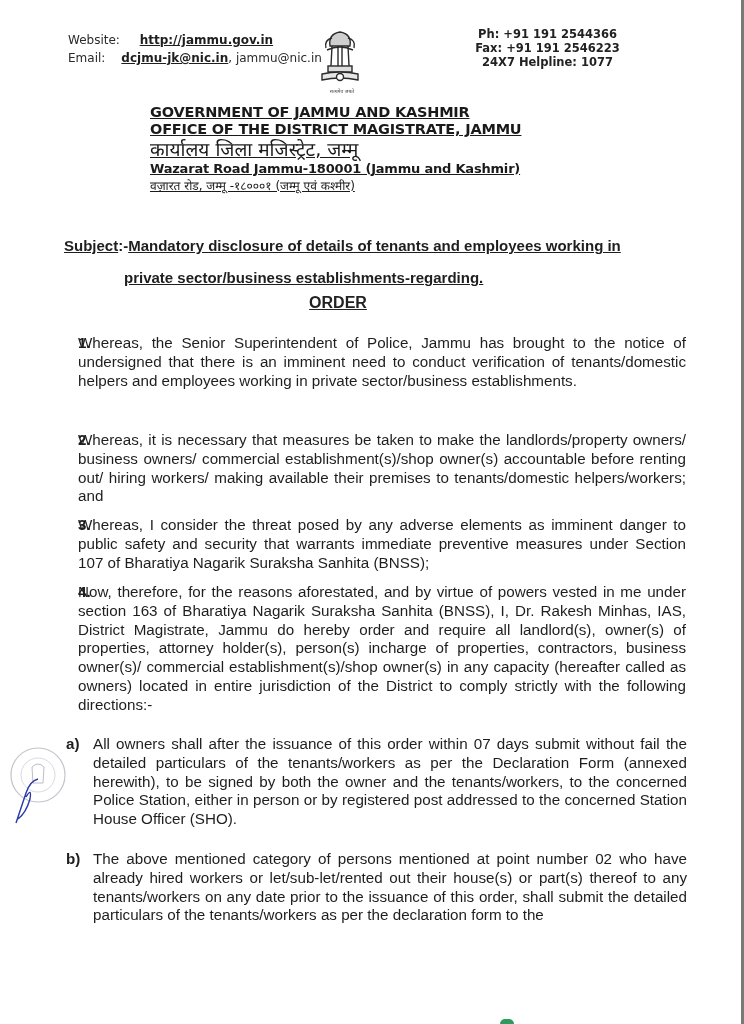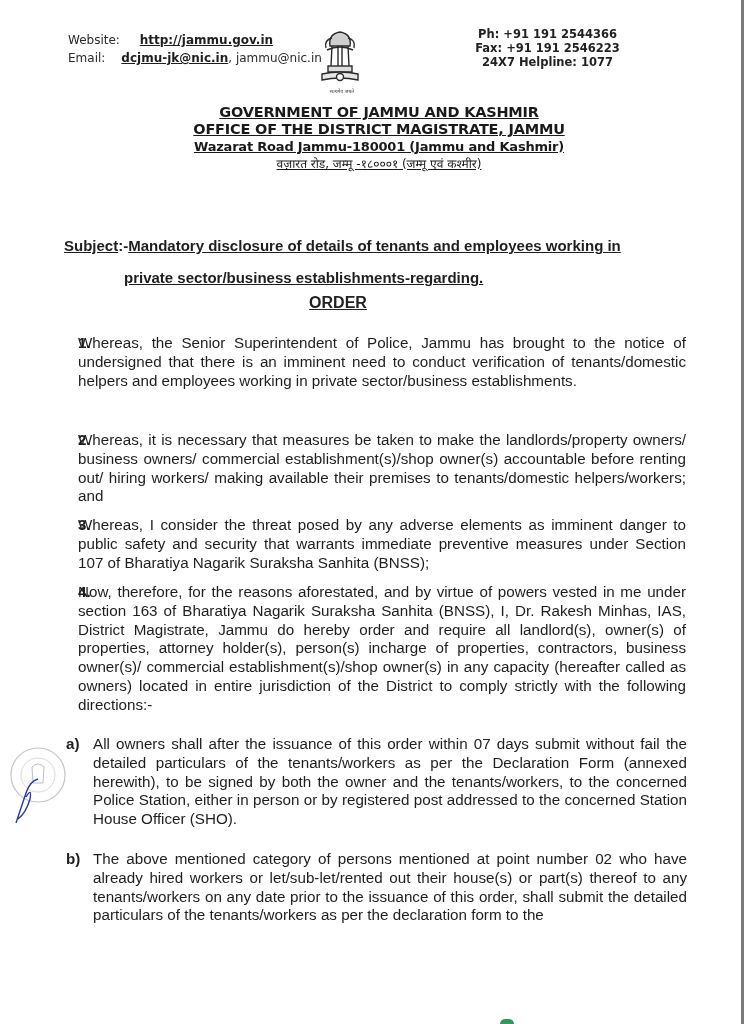--- a/index.html
+++ b/index.html
@@ -8,21 +8,21 @@
     background: #ffffff; position: relative;
     color: #1e1e1e;
     font-family: "Liberation Sans", sans-serif;
   }
   .right-edge { position: absolute; top: 0; right: 0; width: 3px; height: 1024px; background: #7a7a7a; }
   .hdr-left { position: absolute; left: 68px; top: 31px; font-family: "DejaVu Sans", sans-serif; font-size: 12px; line-height: 18px; color: #2a2a2a; }
   .hdr-left .lnk { font-weight: bold; text-decoration: underline; color: #1e1e1e; padding-left: 16px; }
   .hdr-right { position: absolute; left: 470px; top: 27px; width: 155px; text-align: center; font-family: "DejaVu Sans", sans-serif; font-weight: bold; font-size: 11.5px; line-height: 14px; color: #222; }
   .emblem { position: absolute; left: 316px; top: 26px; width: 48px; height: 62px; }
   .emblem-caption { position: absolute; left: 321px; top: 88px; width: 42px; text-align: center; font-size: 5px; color: #444; }
-  .title-block { position: absolute; left: 150px; top: 104px; width: 458px; text-align: center; }
+  .title-block { position: absolute; left: 150px; top: 104px; width: 458px; text-align: left; }
   .title-block .t1 { font-family: "DejaVu Sans", sans-serif; font-weight: bold; font-size: 14.5px; line-height: 17px; text-decoration: underline; color: #1a1a1a; letter-spacing: -0.2px; }
   .title-block .hi { font-family: "DejaVu Sans", sans-serif; font-size: 19px; line-height: 22px; text-decoration: underline; color: #1a1a1a; }
   .title-block .addr { font-family: "DejaVu Sans", sans-serif; font-weight: bold; font-size: 13px; line-height: 17px; text-decoration: underline; color: #1a1a1a; letter-spacing: -0.2px; }
   .title-block .hi2 { font-family: "DejaVu Sans", sans-serif; font-size: 12px; line-height: 18px; text-decoration: underline; color: #1a1a1a; }
   .subject { position: absolute; left: 64px; top: 236px; width: 620px; font-weight: bold; font-size: 15px; line-height: 20px; color: #1e1e1e; }
   .subject .lbl { text-decoration: underline; }
   .subject .txt { text-decoration: underline; }
   .subject .line2 { display: block; padding-left: 60px; text-decoration: underline; margin-top: 12px; }
   .order-head { position: absolute; left: 0; width: 676px; top: 294px; text-align: center; font-size: 16px; font-weight: bold; text-decoration: underline; color: #222; }
   .para { position: absolute; left: 78px; width: 608px; font-size: 15.2px; line-height: 18.8px; color: #1e1e1e; text-align: justify; }
@@ -64,20 +64,21 @@
 
 <div class="hdr-right">
   <div>Ph: +91 191 2544366</div>
   <div>Fax: +91 191 2546223</div>
   <div>24X7 Helpline: 1077</div>
 </div>
 
 <div class="title-block">
   <div class="t1">GOVERNMENT OF JAMMU AND KASHMIR</div>
   <div class="t1">OFFICE OF THE DISTRICT MAGISTRATE, JAMMU</div>
+  <div class="hi">कार्यालय जिला मजिस्ट्रेट, जम्मू</div>
   <div class="addr">Wazarat Road Jammu-180001 (Jammu  and Kashmir)</div>
   <div class="hi2">वज़ारत रोड, जम्मू -१८०००१ (जम्मू एवं कश्मीर)</div>
 </div>
 
 <div class="subject">
   <span class="lbl">Subject</span><span>:-</span><span class="txt">Mandatory disclosure of details of tenants and employees working in</span>
   <span class="line2">private sector/business establishments-regarding.</span>
 </div>
 
 <div class="order-head">ORDER</div>

